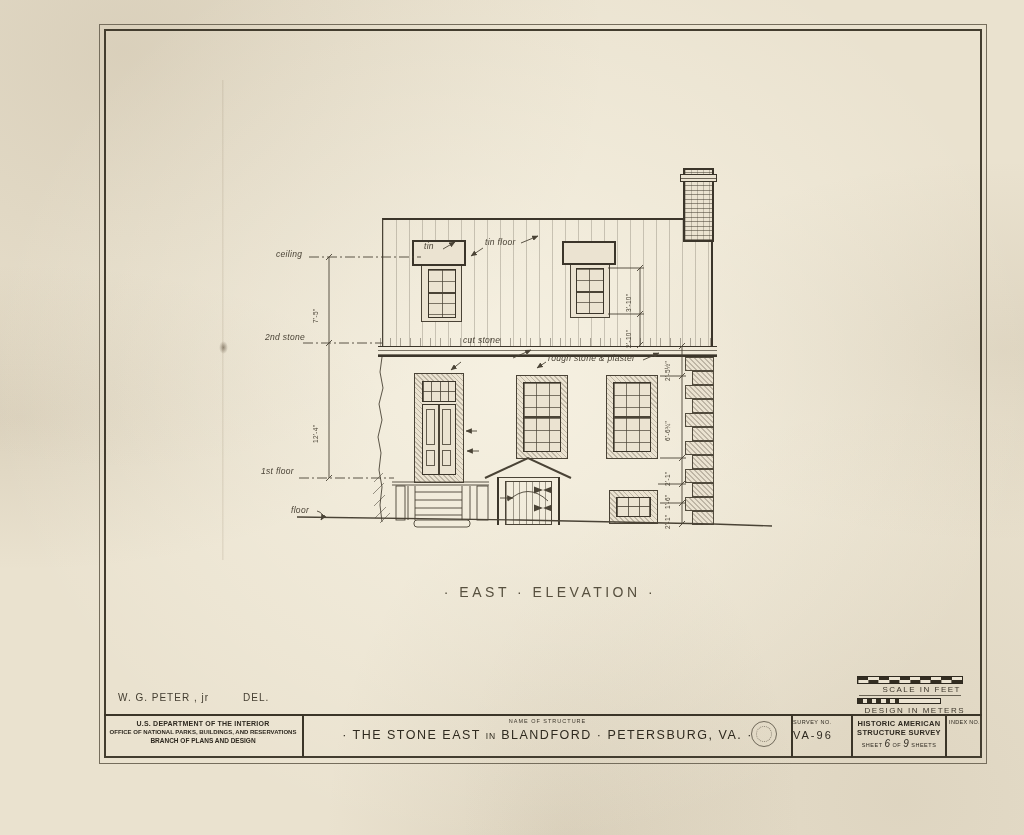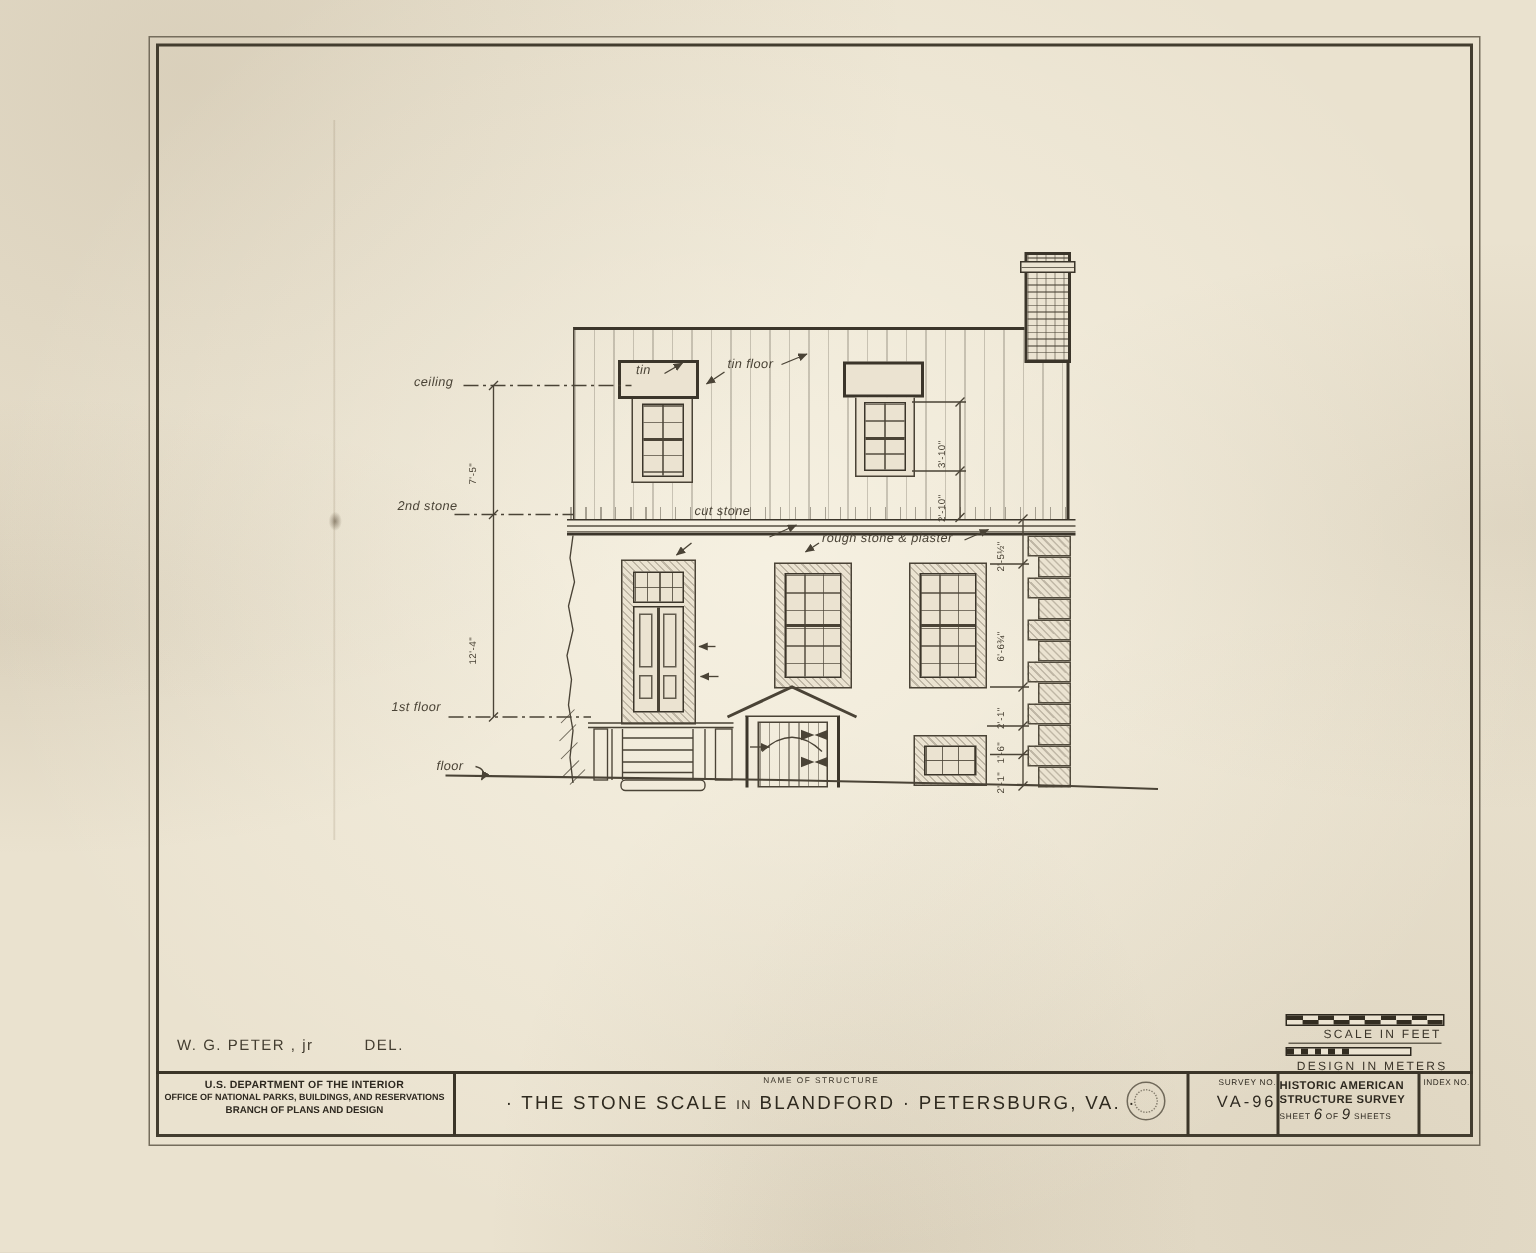--- a/index.html
+++ b/index.html
@@ -101,24 +101,24 @@
   .dept div{font-weight:bold;white-space:nowrap}
   .dept .l1{font-size:7px;letter-spacing:.2px}
   .dept .l2{font-size:6px;margin-top:2px}
   .dept .l3{font-size:6.5px;margin-top:2px}
   .namecell{left:198px;width:489px;text-align:center}
   .nos{font-size:5.5px;letter-spacing:1px;margin-top:2px;color:#3b352a}
   .bigtitle{font-size:12.5px;letter-spacing:1.5px;margin-top:4px;color:#2f2a1f;white-space:nowrap}
   .bigtitle .small-in{font-size:8.5px;letter-spacing:1px}
   .stamp{position:absolute;right:14px;top:5px;width:26px;height:26px;border:1px solid rgba(74,67,54,.75);border-radius:50%}
   .stamp .in{position:absolute;inset:4px;border:1px dotted rgba(74,67,54,.6);border-radius:50%}
-  .survey{left:687px;width:60px;text-align:right;padding-top:3px}
+  .survey{left:687px;width:60px;text-align:left;padding-top:3px}
   .survey .lab{font-size:5.5px;letter-spacing:.5px}
   .survey .no{font-size:11px;letter-spacing:2px;margin-top:4px}
-  .habs{left:747px;width:94px;padding-top:3px}
+  .habs{left:747px;width:94px;text-align:center;padding-top:3px}
   .habs .h{font-size:7.5px;font-weight:bold;letter-spacing:.3px;white-space:nowrap}
   .habs .sheetline{font-size:5.5px;margin-top:1px;letter-spacing:.5px}
   .habs .num{font-size:10px;font-style:italic}
   .index{left:841px;width:37px;text-align:center;padding-top:3px}
   .index .lab{font-size:5.5px;letter-spacing:.3px}
   
   .crease{left:222px;top:80px;width:2px;height:480px;
     background:linear-gradient(to right, rgba(120,100,70,.08), rgba(120,100,70,.16), rgba(255,255,255,.10))}
   .smudge{left:219px;top:341px;width:9px;height:13px;
     background:radial-gradient(ellipse, rgba(70,55,35,.5), rgba(70,55,35,0) 70%)}
@@ -239,20 +239,21 @@
   <div class="vdim" style="left:319px;top:316px">7'-5"</div>
   <div class="vdim" style="left:319px;top:436px">12'-4"</div>
   <div class="vdim" style="left:632px;top:305px">3'-10"</div>
   <div class="vdim" style="left:632px;top:341px">2'-10"</div>
   <div class="vdim" style="left:671px;top:374px">2'-5½"</div>
   <div class="vdim" style="left:671px;top:434px">6'-6¾"</div>
   <div class="vdim" style="left:671px;top:479px">2'-1"</div>
   <div class="vdim" style="left:671px;top:502px">1'-6"</div>
   <div class="vdim" style="left:671px;top:522px">2'-1"</div>
 
+  <div class="abs caption">· EAST · ELEVATION ·</div>
 
   <div class="abs sbar">
     <div class="sb-row"></div>
     <div class="sb-row off"></div>
   </div>
   <div class="slabel feetlabel">SCALE IN FEET</div>
   <div class="abs mbar">
     <div class="chk"></div>
   </div>
   <div class="slabel meterslabel">DESIGN IN METERS</div>
@@ -263,21 +264,21 @@
 
   <div class="abs strip">
     <div class="cell dept first">
       <div class="l1">U.S. DEPARTMENT OF THE INTERIOR</div>
       <div class="l2">OFFICE OF NATIONAL PARKS, BUILDINGS, AND RESERVATIONS</div>
       <div class="l3">BRANCH OF PLANS AND DESIGN</div>
     </div>
     <div class="cell namecell">
       <div class="nos">NAME OF STRUCTURE</div>
       <div class="bigtitle">
-        <span>· THE STONE SCALE</span>
+        <span>· THE STONE EAST</span>
         <span class="small-in">IN</span>
         <span>BLANDFORD · PETERSBURG, VA. ·</span>
       </div>
       <div class="stamp">
           <div class="in"></div>
         </div>
     </div>
     <div class="cell survey">
       <div class="lab">SURVEY NO.</div>
       <div class="no">VA-96</div>

